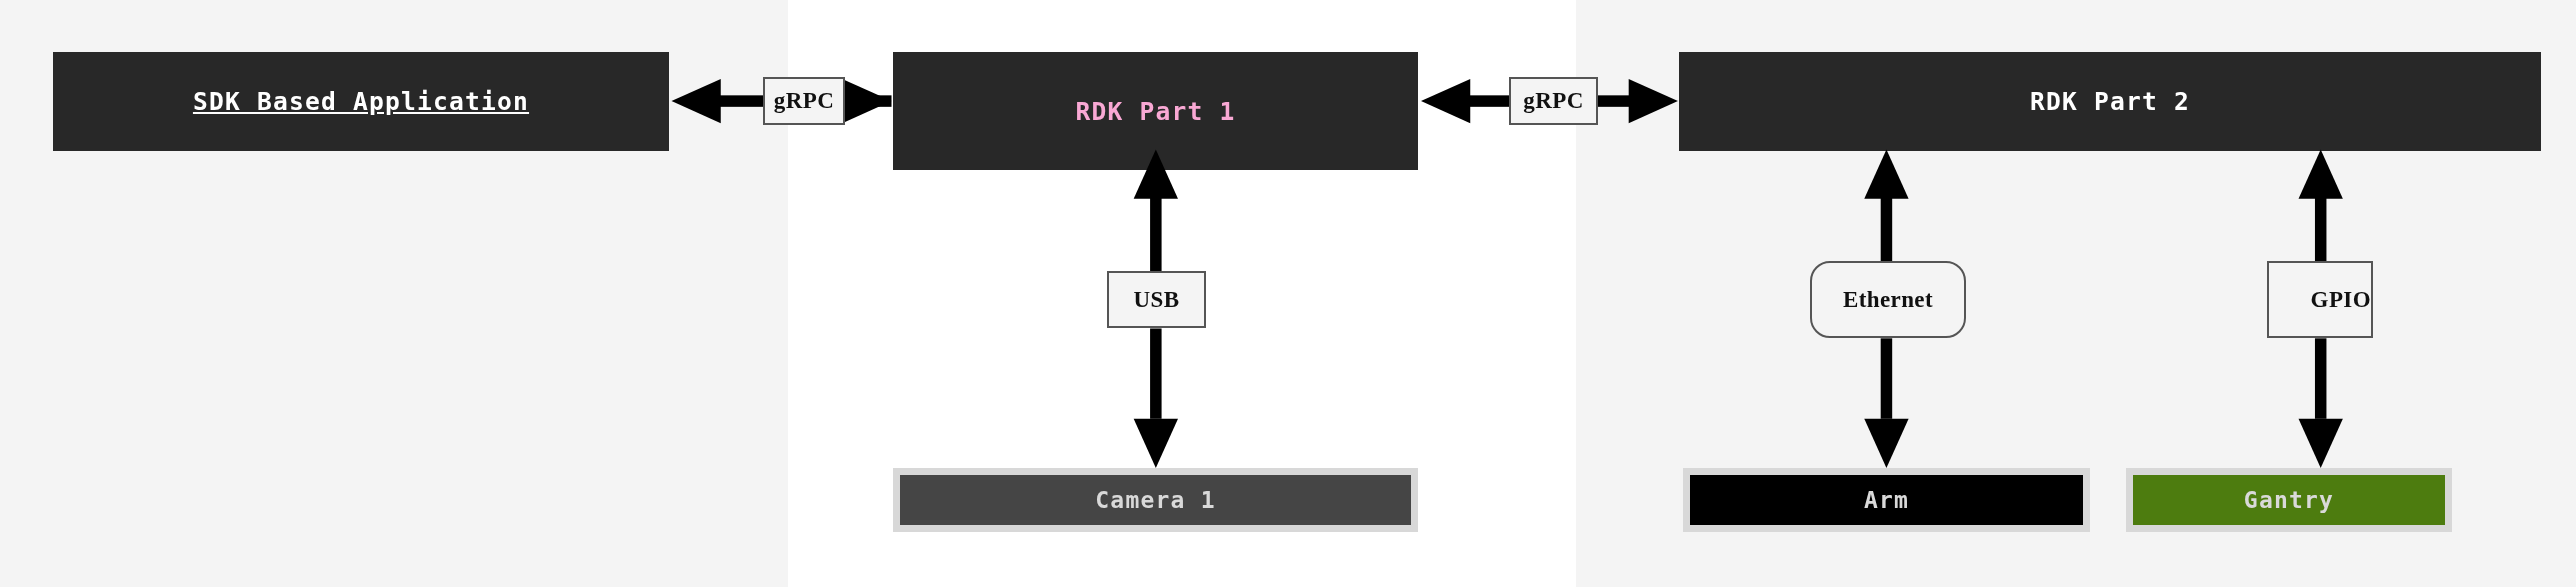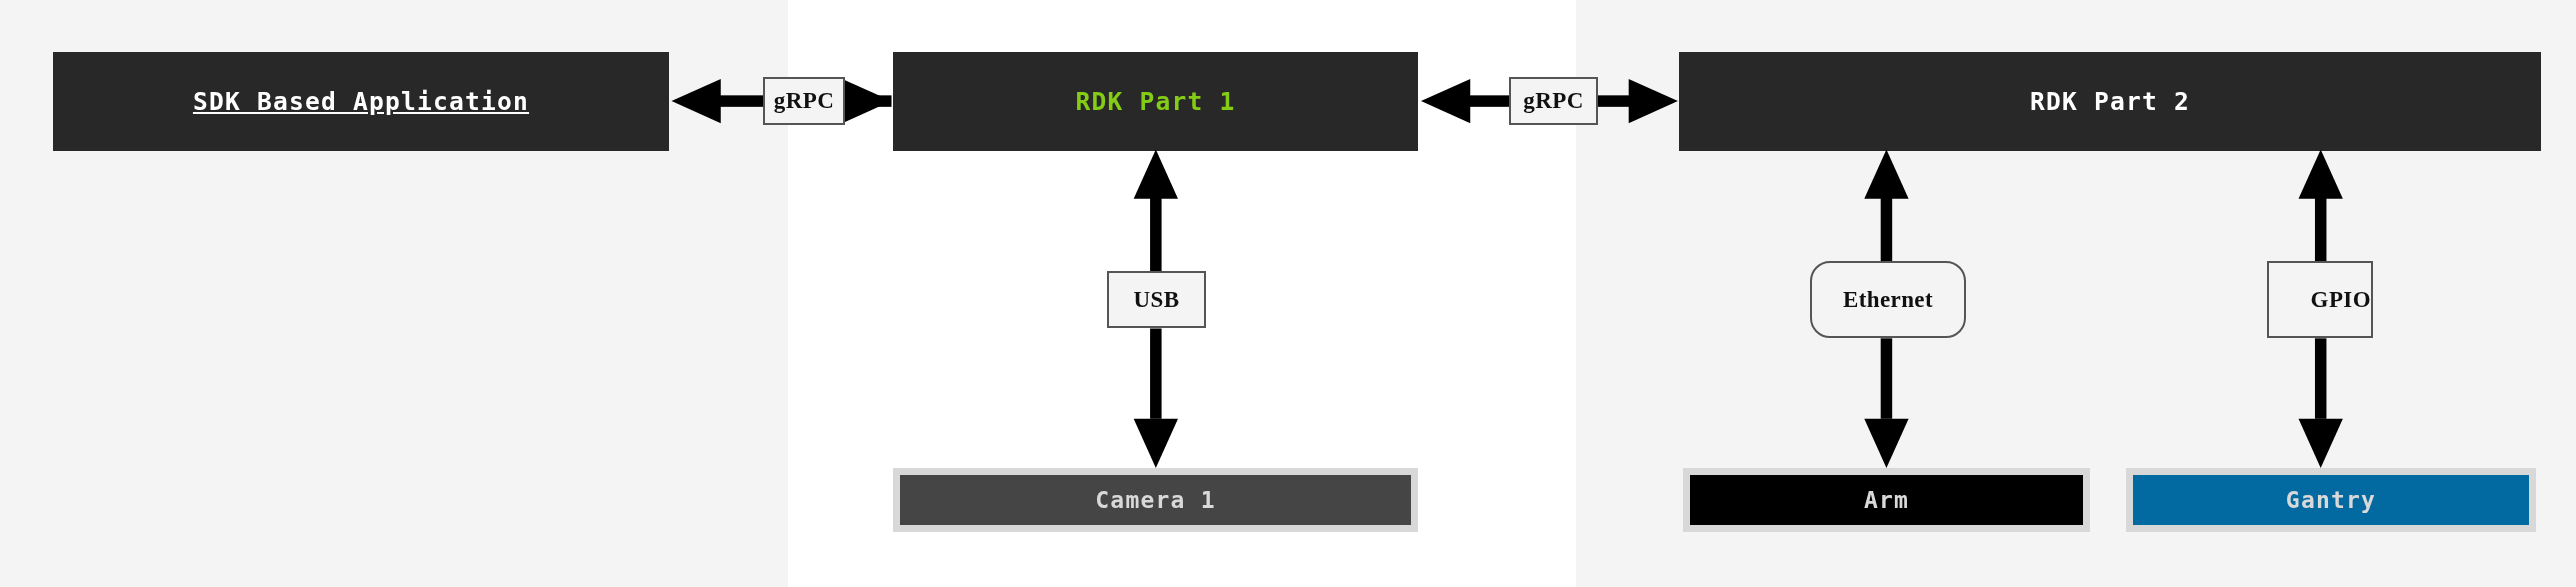--- a/index.html
+++ b/index.html
@@ -136,37 +136,37 @@
       <rect x="2820" y="238" width="14" height="80" fill="#000000"></rect>
       <rect x="2820" y="412" width="14" height="98" fill="#000000"></rect>
       <polygon points="2827,570 2800,510 2854,510" fill="#000000"></polygon>
     </g>
   </svg>
 
   <div class="node-dark" style="left: 53px; top: 52px; width: 616px; height: 99px; background: rgb(40, 40, 40); color: rgb(255, 255, 255); text-decoration: underline;">
     <span>SDK Based Application</span>
   </div>
 
-  <div class="node-dark" style="left: 893px; top: 52px; width: 525px; height: 99px; background: rgb(40, 40, 40); color: #84cc16;">
+  <div class="node-dark" style="left: 893px; top: 52px; width: 525px; height: 118px; background: rgb(40, 40, 40); color: #f9a8d4;">
     <span>RDK Part 1</span>
   </div>
 
   <div class="node-dark" style="left: 1679px; top: 52px; width: 862px; height: 99px; background: rgb(40, 40, 40); color: rgb(255, 255, 255);">
     <span>RDK Part 2</span>
   </div>
 
   <div class="node-hw" style="left: 893px; top: 468px; width: 525px; height: 64px; background: rgb(69, 69, 69); color: rgb(217, 217, 217); border-color: rgb(216, 216, 216);">
     <span>Camera 1</span>
   </div>
 
   <div class="node-hw" style="left: 1683px; top: 468px; width: 407px; height: 64px; background: #000000; color: rgb(217, 217, 217); border-color: rgb(216, 216, 216);">
     <span>Arm</span>
   </div>
 
-  <div class="node-hw" style="left: 2126px; top: 468px; width: 410px; height: 64px; background: #0369a1; color: rgb(217, 217, 217); border-color: rgb(216, 216, 216);">
+  <div class="node-hw" style="left: 2126px; top: 468px; width: 326px; height: 64px; background: #4d7c0f; color: rgb(217, 217, 217); border-color: rgb(216, 216, 216);">
     <span>Gantry</span>
   </div>
 
   <div class="link-label" style="left: 763px; top: 77px; width: 82px; height: 48px; background: rgb(244, 244, 244); border-color: rgb(85, 85, 85);">
     <span>gRPC</span>
   </div>
 
   <div class="link-label" style="left: 1509px; top: 77px; width: 89px; height: 48px; background: rgb(244, 244, 244); border-color: rgb(85, 85, 85);">
     <span>gRPC</span>
   </div>

